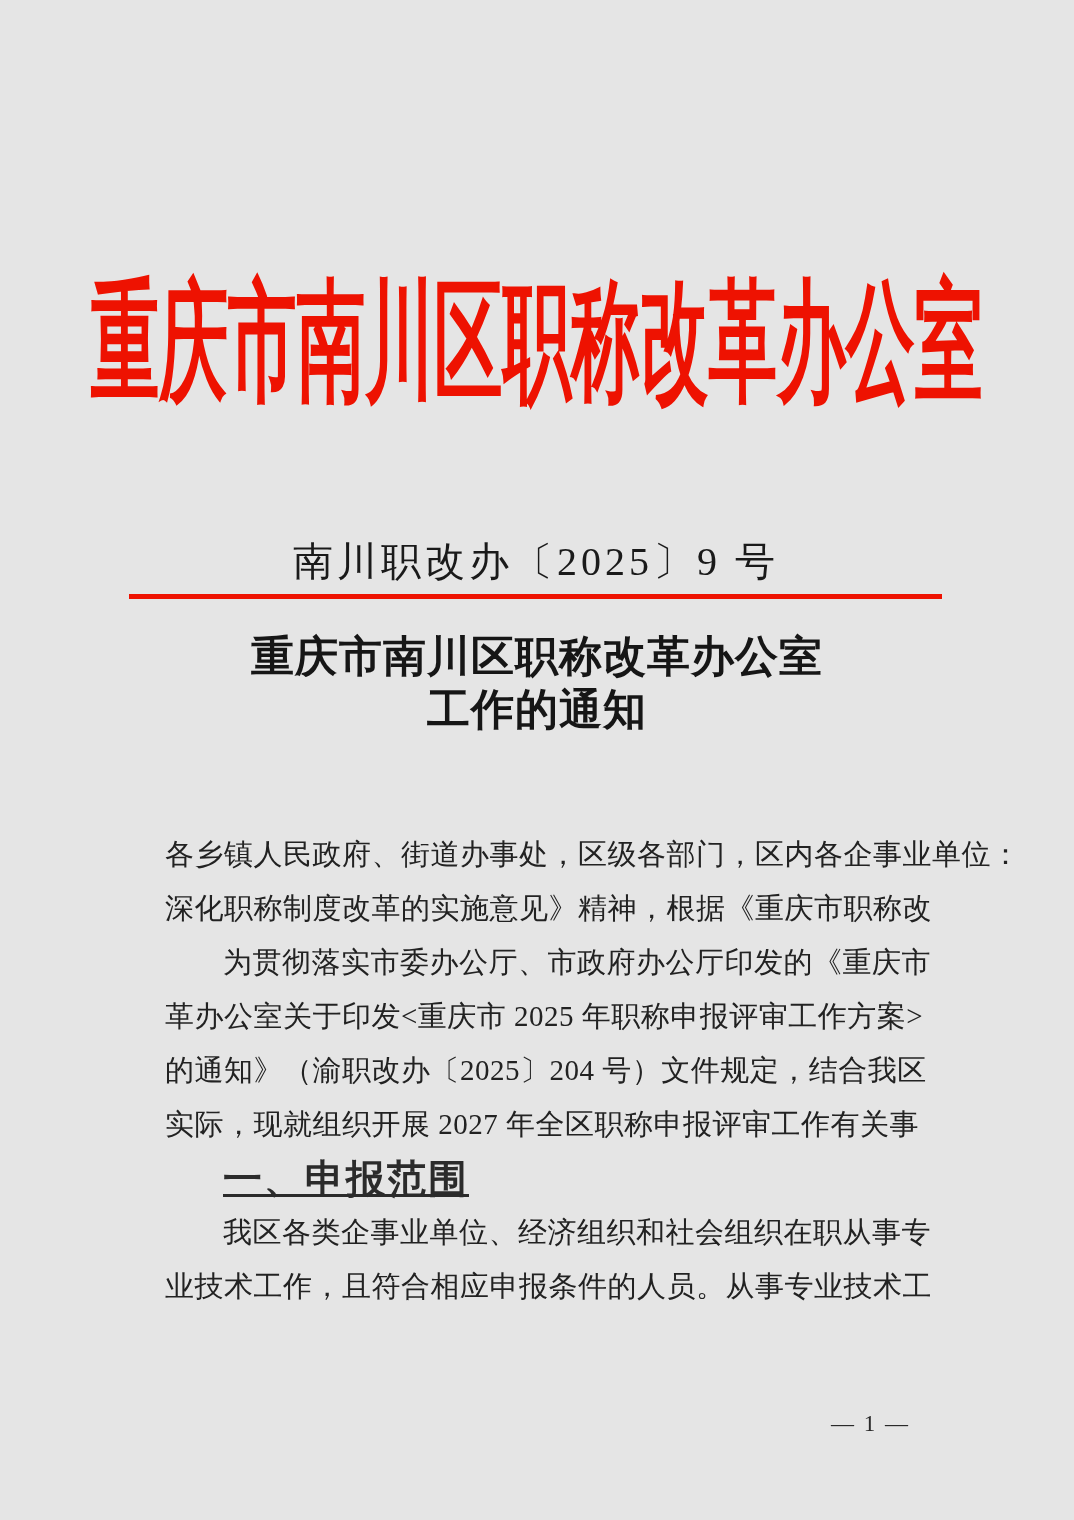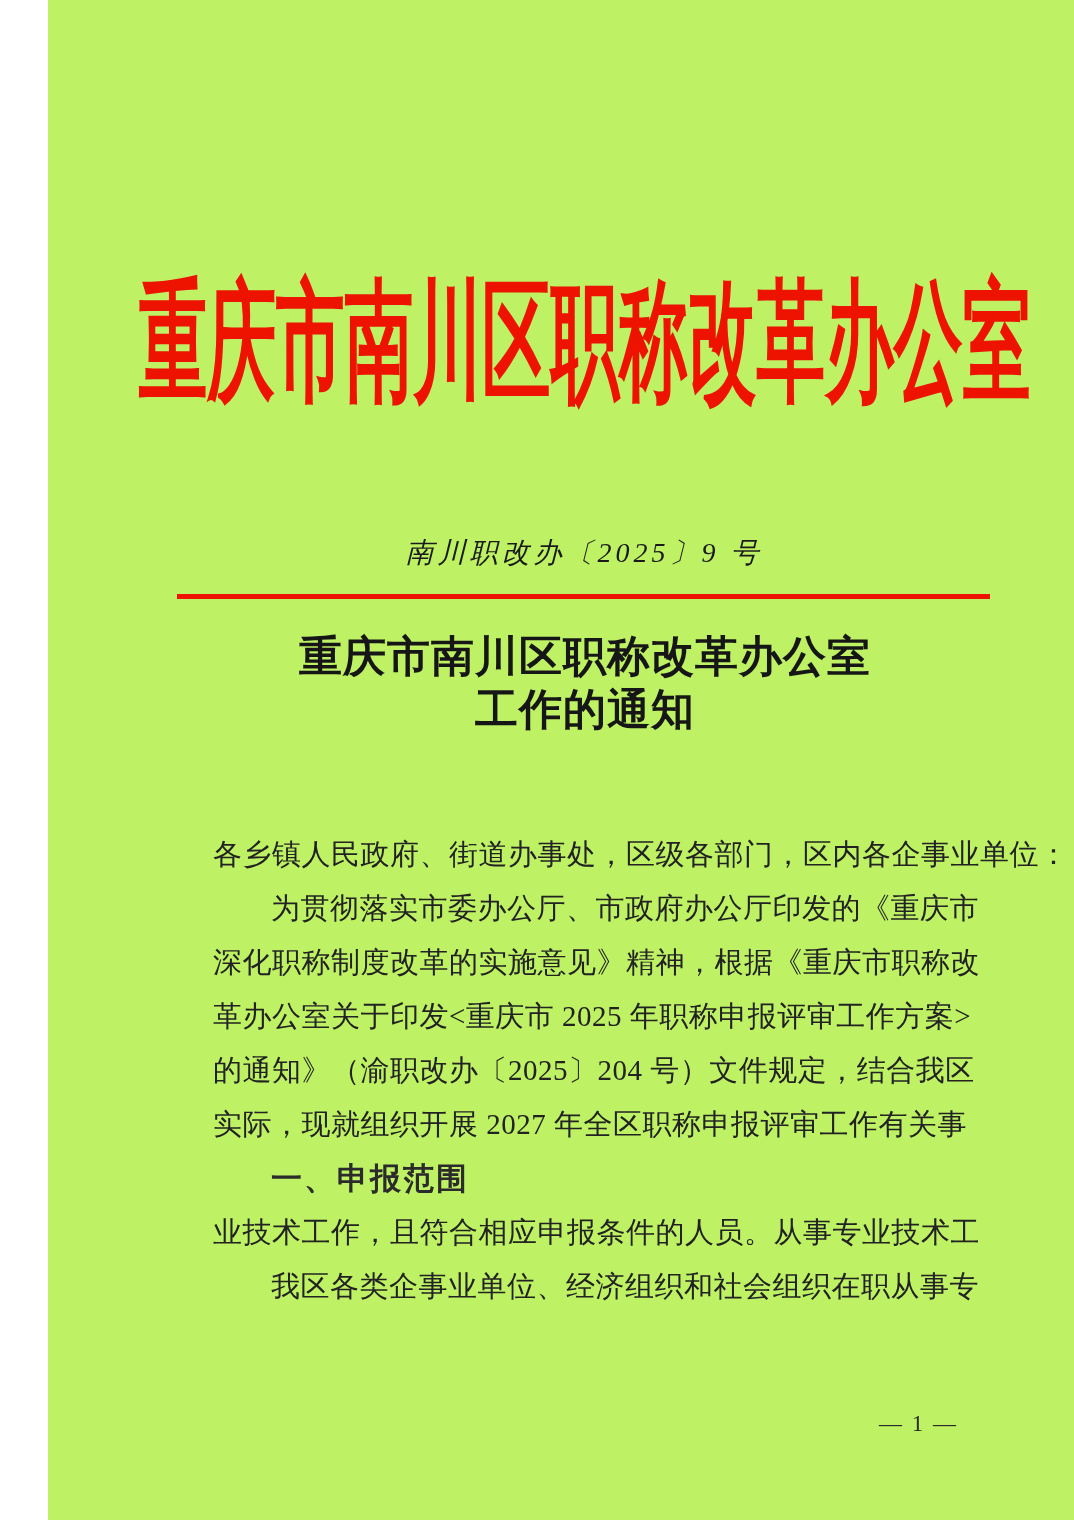--- a/index.html
+++ b/index.html
@@ -1,37 +1,36 @@
 <!DOCTYPE html>
 <html style="--red: #ee1201; --ink: #1f1f1f;"><head>
 <meta charset="utf-8">
 <style>
   :root{ --red:#ee1201; --ink:#1f1f1f; }
   html,body{margin:0;padding:0;}
   body{
     width:1074px;height:1520px;background:#ffffff;position:relative;
     font-family:"Liberation Serif", serif;color:var(--ink);
   }
-  .page{position:absolute;inset:0;background:#bef264;overflow:hidden;margin-left:48px;}
+  .page{position:absolute;inset:0;background:#e5e5e5;overflow:hidden;}
 
   
   .banner{
     position:absolute;top:272px;left:537px;
     transform:translateX(-50%) scaleX(0.52);transform-origin:center top;
     font-size:132px;line-height:1.08;font-weight:bold;
     color:var(--red);white-space:nowrap;
     font-family:"Liberation Serif", serif;
   }
 
   
   .docnum{
     position:absolute;top:534px;left:130px;width:812px;
-    text-align:center;font-size:28px;letter-spacing:4px;color:#1a1a1a;
+    text-align:center;font-size:40px;letter-spacing:4px;color:#1a1a1a;
     white-space:nowrap;
-    font-style:italic;
   }
 
   
   .rule{
     position:absolute;top:594px;left:129px;width:813px;height:5px;
     background:var(--red);
   }
 
   
   .title{
@@ -46,21 +45,21 @@
     position:absolute;top:828px;left:165px;width:790px;
     font-size:29px;color:#222;
   }
   .line{
     height:54px;display:flex;align-items:center;
     white-space:nowrap;letter-spacing:0.5px;
   }
   .indent{padding-left:58px;}
   .heading{
     font-family:"Liberation Sans", sans-serif;
-    font-weight:bold;font-size:31px;color:#2b2b2b;letter-spacing:2px;
+    font-weight:bold;font-size:39px;color:#2b2b2b;letter-spacing:2px;text-decoration:underline;
   }
 
   
   .pagenum{
     position:absolute;top:1411px;left:831px;
     font-size:23px;color:#2a2a2a;letter-spacing:2px;white-space:nowrap;
   }
 </style>
 </head>
 <body>
@@ -74,27 +73,27 @@
   <div class="rule"></div>
 
   <div class="title">
     <div class="t-line">重庆市南川区职称改革办公室</div>
     <div class="t-line">工作的通知</div>
   </div>
 
   <div class="body-text">
     <div class="line">各乡镇人民政府、街道办事处，区级各部门，区内各企事业单位：</div>
 
+    <div class="line">深化职称制度改革的实施意见》精神，根据《重庆市职称改</div>
     <div class="line indent">为贯彻落实市委办公厅、市政府办公厅印发的《重庆市</div>
-    <div class="line">深化职称制度改革的实施意见》精神，根据《重庆市职称改</div>
     <div class="line">革办公室关于印发&lt;重庆市 2025 年职称申报评审工作方案&gt;</div>
     <div class="line">的通知》（渝职改办〔2025〕204 号）文件规定，结合我区</div>
     <div class="line">实际，现就组织开展 2027 年全区职称申报评审工作有关事</div>
 
     <div class="line indent heading">一、申报范围</div>
 
+    <div class="line indent">我区各类企事业单位、经济组织和社会组织在职从事专</div>
     <div class="line">业技术工作，且符合相应申报条件的人员。从事专业技术工</div>
-    <div class="line indent">我区各类企事业单位、经济组织和社会组织在职从事专</div>
   </div>
 
   <div class="pagenum">— 1 —</div>
 
 </div>
 
 </body></html>

